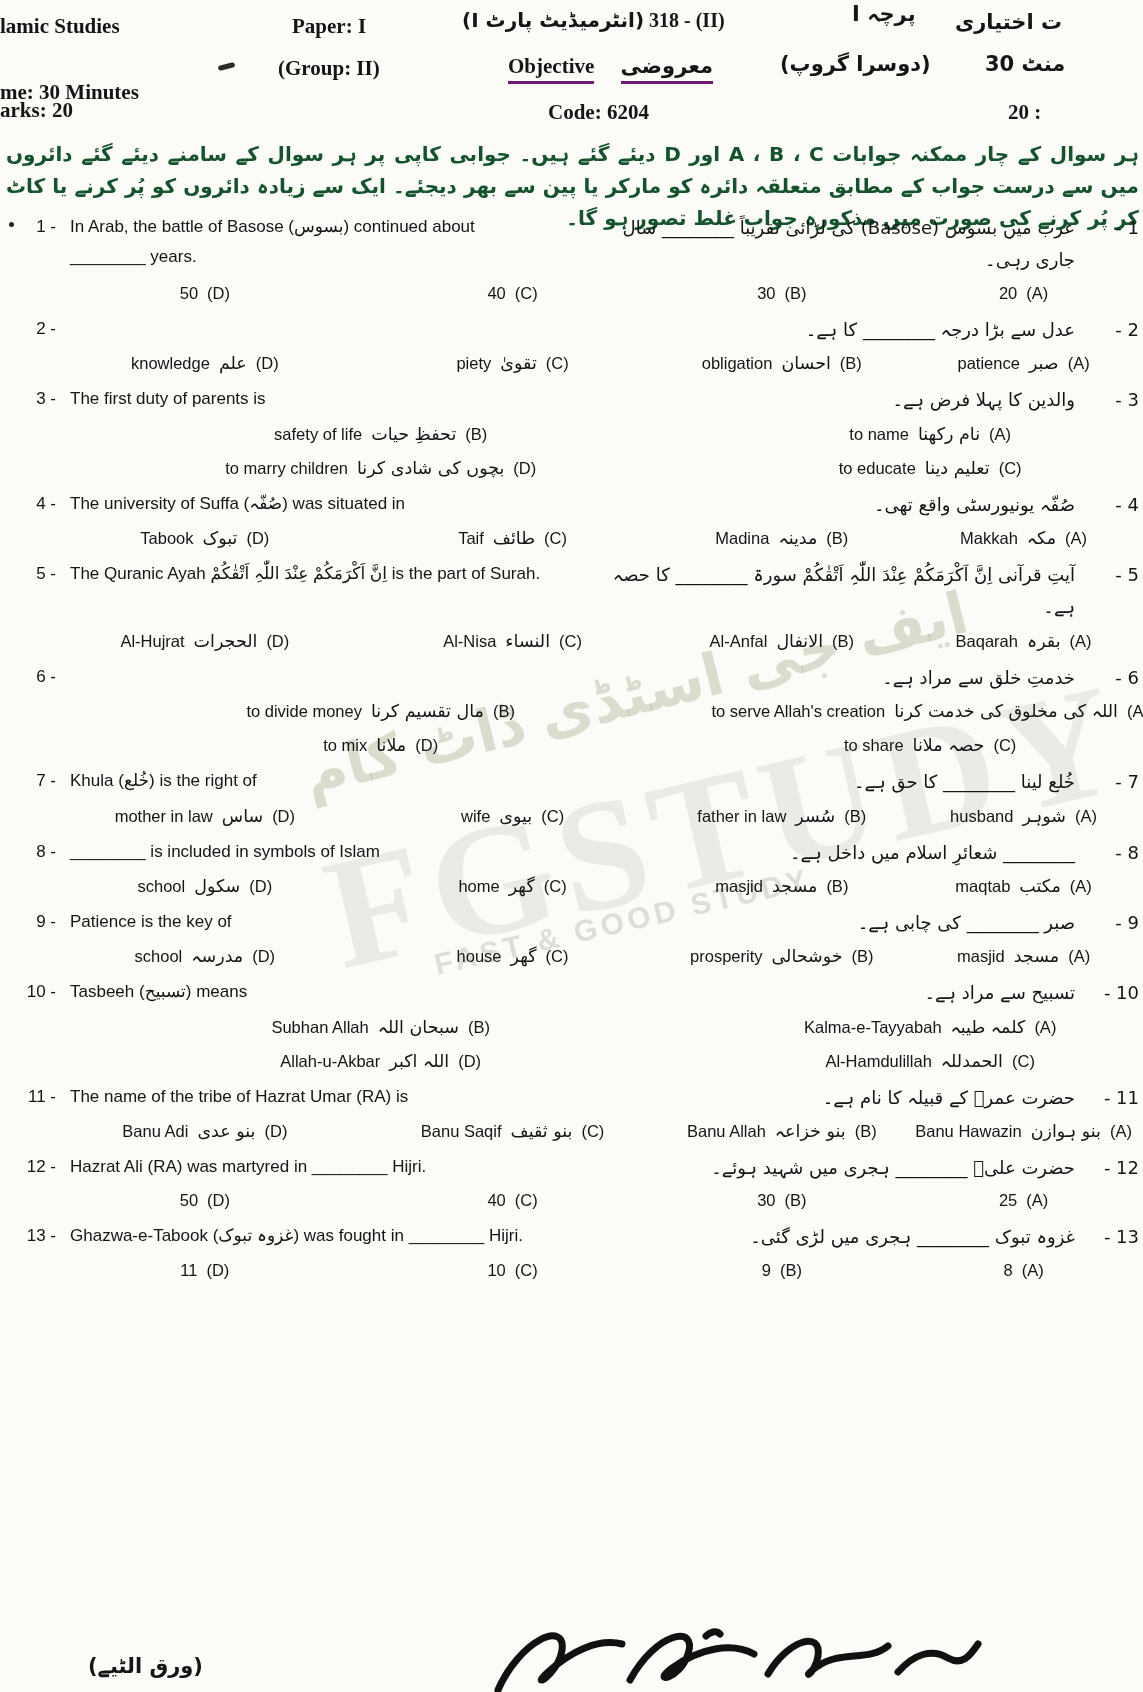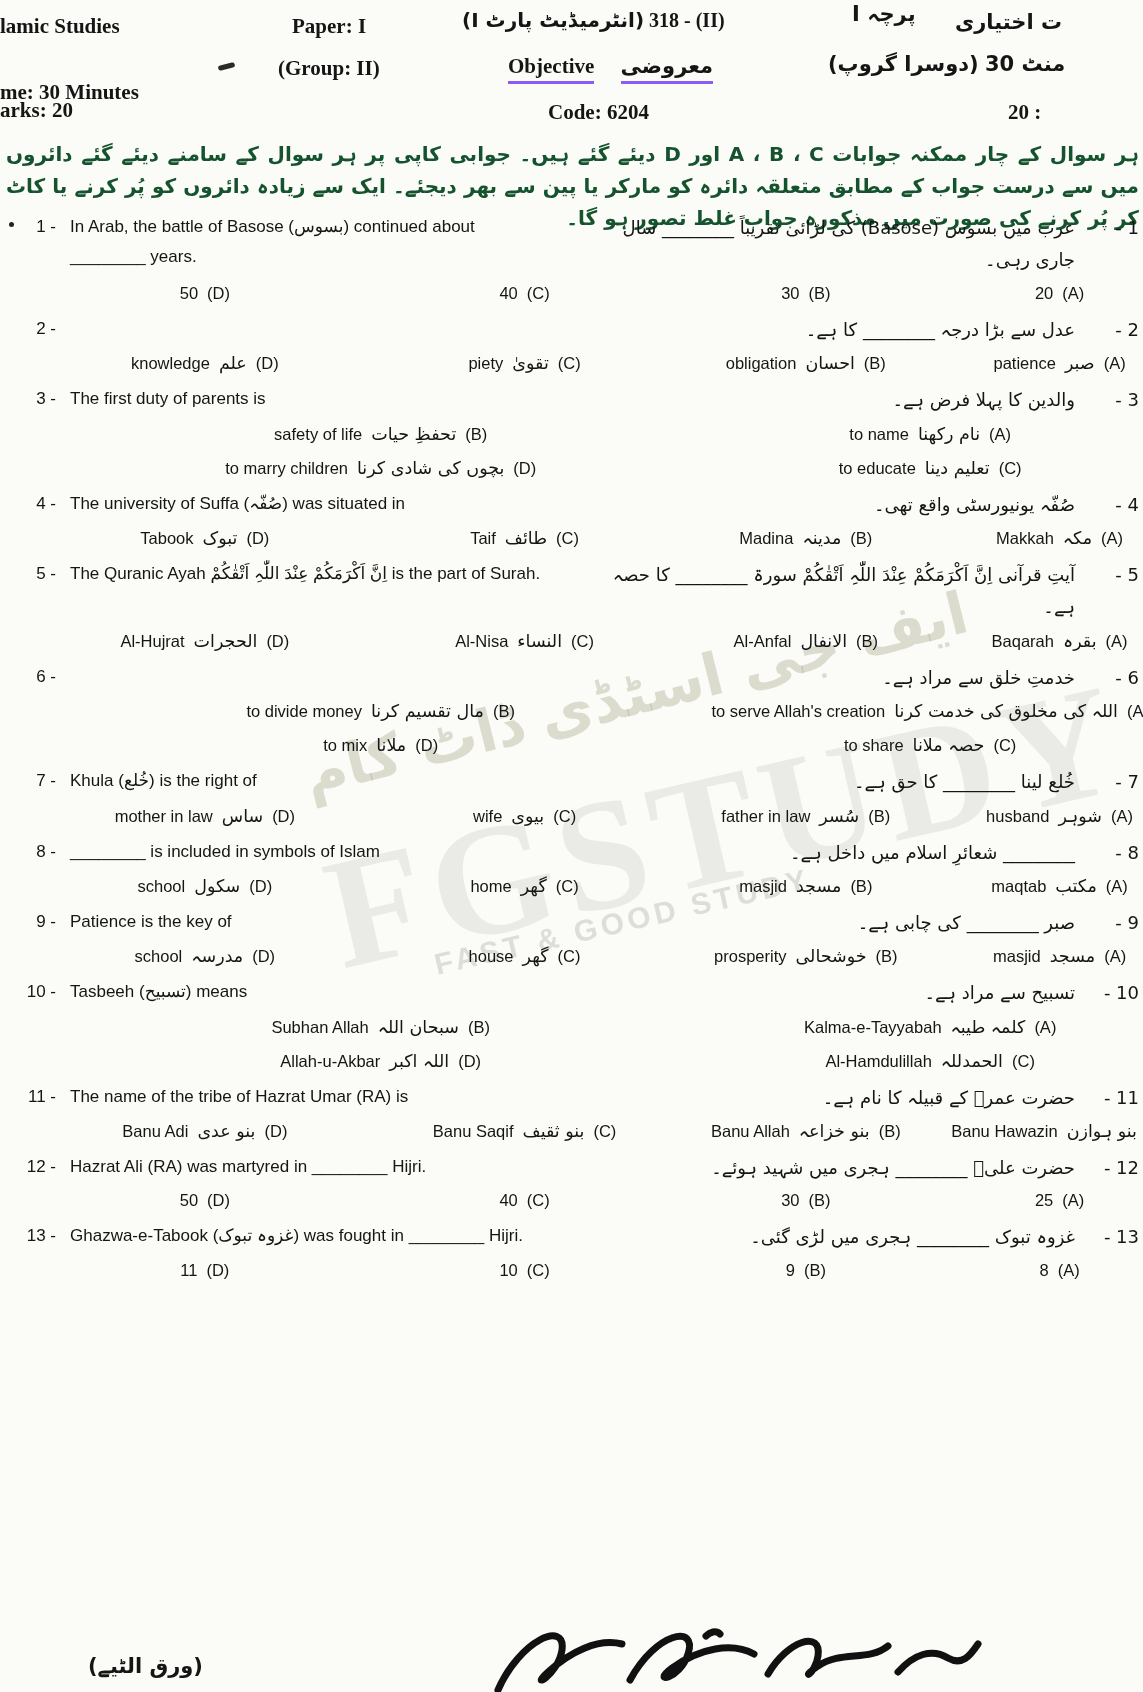--- a/index.html
+++ b/index.html
@@ -16,22 +16,22 @@
   .header{position:relative;height:196px;font-family:"Liberation Serif", serif;font-weight:bold;}
   .hcell{position:absolute;white-space:nowrap;font-size:21px;}
   .h-left1{left:0;top:14px;}
   .h-paper{left:292px;top:14px;}
   .h-codegrp{left:462px;top:8px;font-size:20px;}
   .h-parcha{left:852px;top:2px;}
   .h-right1{left:955px;top:10px;width:188px;overflow:hidden;text-align:left;}
   .h-left2{left:0;top:56px;margin-top:24px;}
   .h-grp{left:278px;top:56px;}
   .h-obj{left:508px;top:54px;}
-  .h-obj .u{border-bottom:3px solid #8b5cf6;padding-bottom:3px;}
-  .h-grpur{left:828px;top:52px;}
+  .h-obj .u{border-bottom:3px solid #701a75;padding-bottom:3px;}
+  .h-grpur{left:780px;top:52px;}
   .h-right2{left:985px;top:52px;}
   .h-left3{left:0;top:98px;}
   .h-code{left:548px;top:100px;}
   .h-right3{left:1008px;top:100px;}
   .urdu{font-family:"DejaVu Sans", sans-serif;}
   .pen-mark{position:absolute;left:218px;top:64px;width:17px;height:5px;background:#2a2a2a;border-radius:3px;transform:rotate(-14deg);}
   
   .instructions{
     position:absolute;left:6px;right:4px;top:138px;
     direction:rtl;text-align:justify;
@@ -42,21 +42,21 @@
   .questions{position:relative;padding:16px 4px 0 4px;}
   .question{margin-bottom:9px;}
   .q-texts{display:flex;align-items:flex-start;}
   .q-en{width:578px;font-size:17px;line-height:1.75;display:flex;}
   .q-num{width:52px;flex:0 0 52px;text-align:right;padding-right:14px;}
   .q-en-text{flex:1;padding-right:30px;}
   .q-ur{flex:1;direction:rtl;font-size:18px;line-height:1.8;display:flex;font-family:"DejaVu Sans", sans-serif;}
   .q-num-ur{width:54px;flex:0 0 54px;padding-left:10px;}
   .q-ur-text{flex:1;}
   .opts{display:grid;padding:7px 0 2px 36px;font-size:16.5px;}
-  .opts.row4{grid-template-columns:30% 26% 23% 21%;gap:12px;}
+  .opts.row4{grid-template-columns:30% 26% 23% 21%;}
   .opts.grid2{grid-template-columns:62% 38%;row-gap:14px;}
   .opt{display:flex;justify-content:center;gap:9px;align-items:baseline;white-space:nowrap;}
   .opt span:empty{display:none;}
   .opt-ur{font-family:"DejaVu Sans", sans-serif;direction:rtl;font-size:17.5px;}
   
   .wm{position:absolute;pointer-events:none;z-index:0;white-space:nowrap;}
   .wm-urdu{left:295px;top:660px;font-size:58px;color:rgba(146,146,112,0.30);transform:rotate(-14deg);direction:rtl;font-family:"DejaVu Sans", sans-serif;font-weight:bold;}
   .wm-big{left:320px;top:735px;font-size:158px;font-family:"Liberation Serif", serif;color:rgba(40,40,40,0.08);transform:rotate(-13deg);letter-spacing:8px;font-weight:bold;}
   .wm-tagline{left:430px;top:905px;font-size:30px;font-weight:bold;letter-spacing:4px;color:rgba(40,40,40,0.14);transform:rotate(-13deg);font-family:"Liberation Sans", sans-serif;}
   

